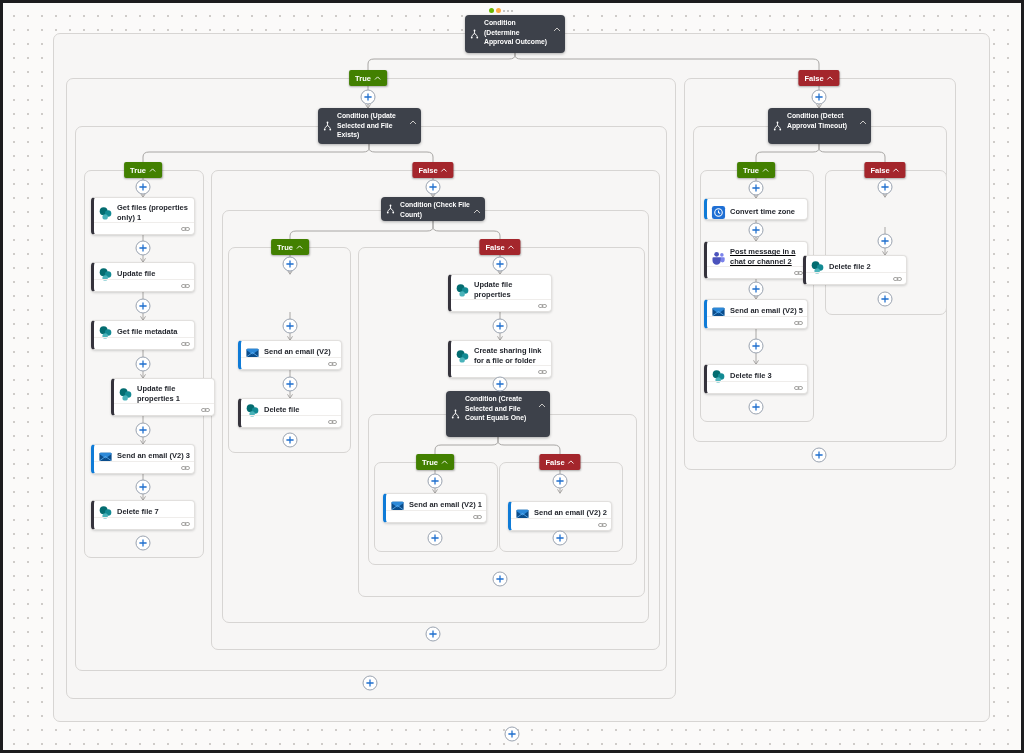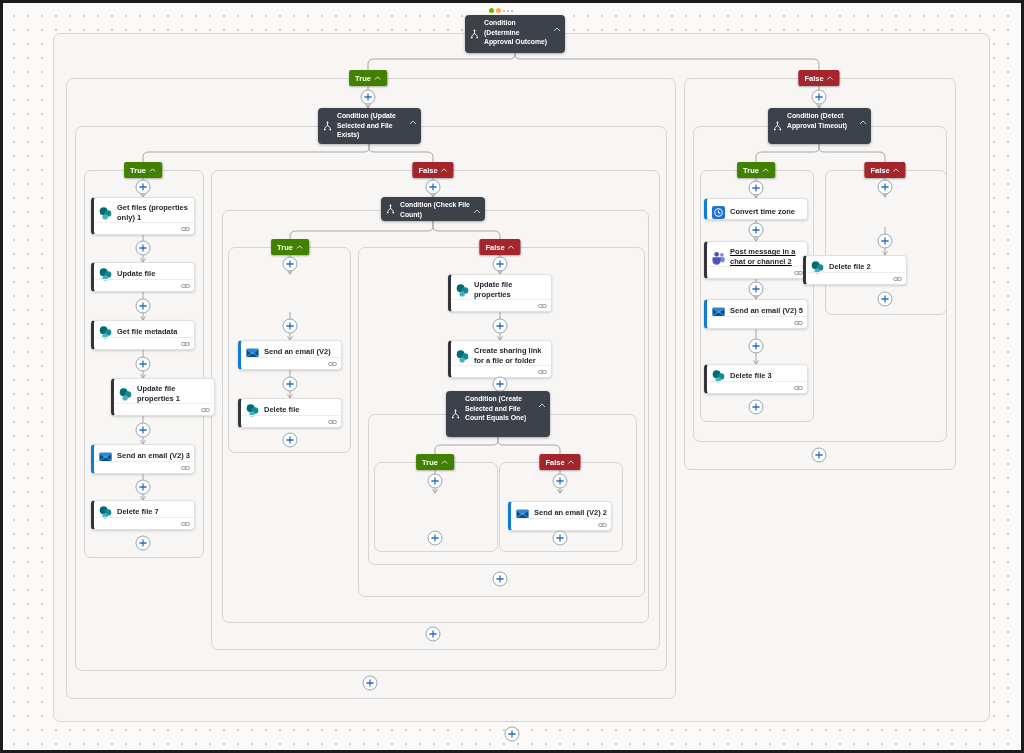--- a/index.html
+++ b/index.html
@@ -415,20 +415,38 @@
     <div class="foot">
         <svg viewBox="0 0 12 8" width="9">
           <g fill="none" stroke="#8a8886">
             <rect x="0.7" y="2" width="6" height="4" rx="2"></rect>
             <rect x="5.3" y="2" width="6" height="4" rx="2"></rect>
           </g>
         </svg>
       </div>
   </div>
 
+  <div class="card blue" style="left:380px;top:490px;height:30px;">
+    <div class="row">
+        <svg class="icon16" viewBox="0 0 16 16">
+          <rect x="1.5" y="4" width="13" height="9" rx="1.4" fill="#0a4d8c"></rect>
+          <path d="M1.5 5.2 L8 10 L14.5 5.2 V4.8 A1.4 1.4 0 0 0 13.1 4 H2.9 A1.4 1.4 0 0 0 1.5 5.2 Z" fill="#2b88d8"></path>
+          <path d="M2 12.4 L8 8 L14 12.4" stroke="#6cb8f6" fill="none" stroke-width="0.8"></path>
+        </svg>
+        <span class="ttl">Send an email (V2) 1</span>
+      </div>
+    <div class="foot">
+        <svg viewBox="0 0 12 8" width="9">
+          <g fill="none" stroke="#8a8886">
+            <rect x="0.7" y="2" width="6" height="4" rx="2"></rect>
+            <rect x="5.3" y="2" width="6" height="4" rx="2"></rect>
+          </g>
+        </svg>
+      </div>
+  </div>
   <div class="card blue" style="left:505px;top:498px;height:30px;">
     <div class="row">
         <svg class="icon16" viewBox="0 0 16 16">
           <rect x="1.5" y="4" width="13" height="9" rx="1.4" fill="#0a4d8c"></rect>
           <path d="M1.5 5.2 L8 10 L14.5 5.2 V4.8 A1.4 1.4 0 0 0 13.1 4 H2.9 A1.4 1.4 0 0 0 1.5 5.2 Z" fill="#2b88d8"></path>
           <path d="M2 12.4 L8 8 L14 12.4" stroke="#6cb8f6" fill="none" stroke-width="0.8"></path>
         </svg>
         <span class="ttl">Send an email (V2) 2</span>
       </div>
     <div class="foot">

